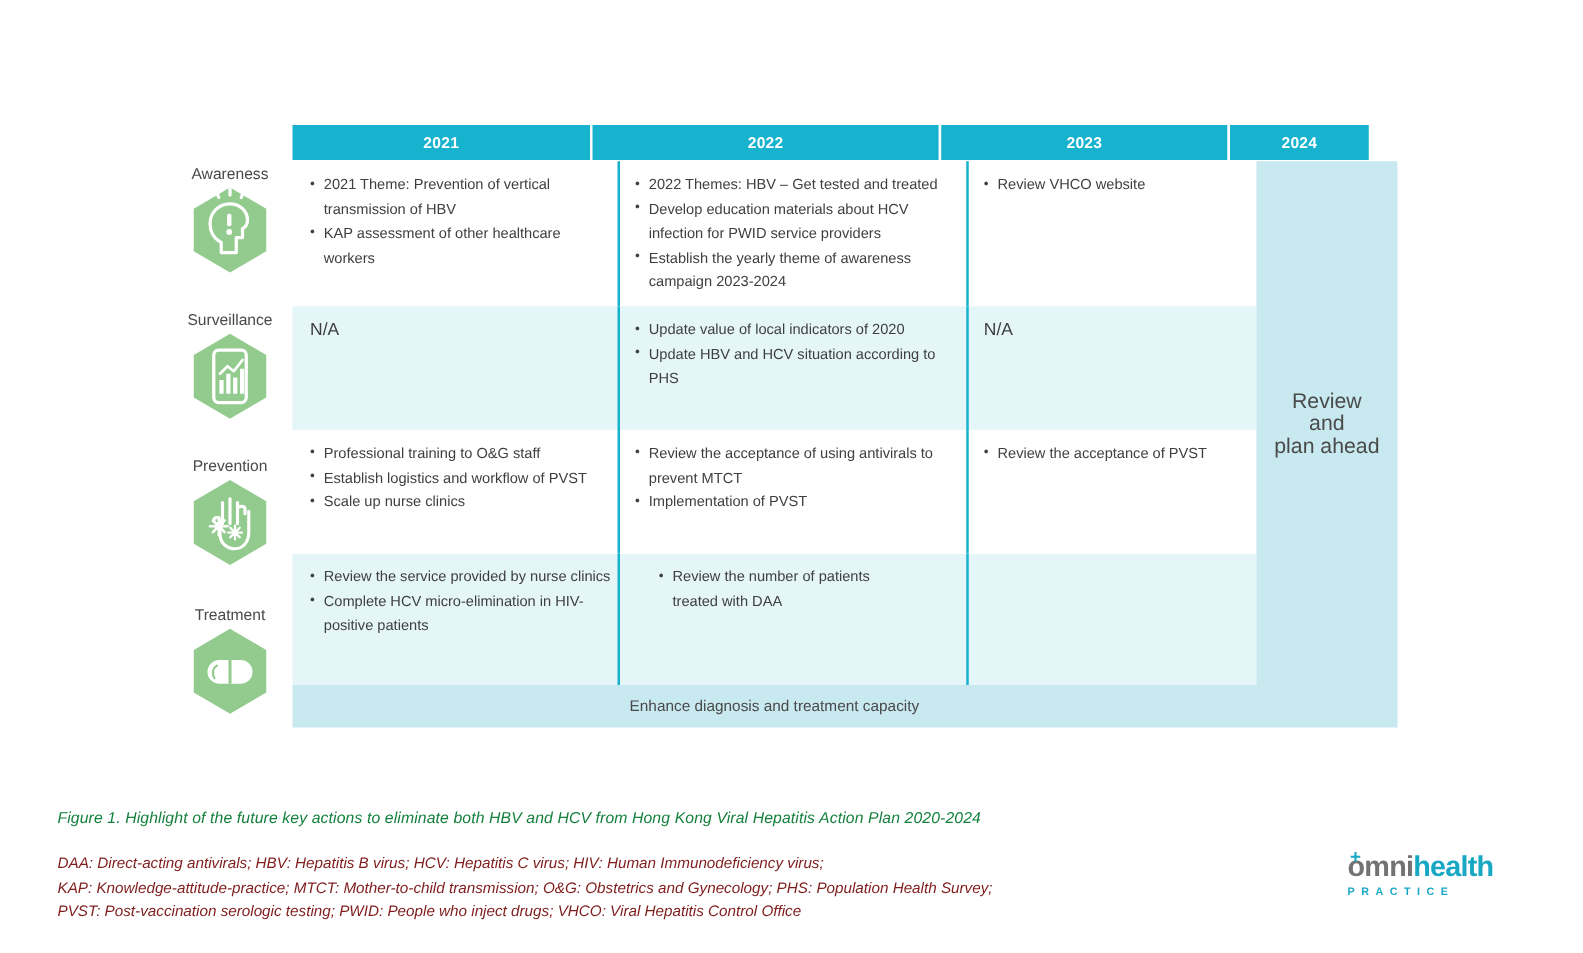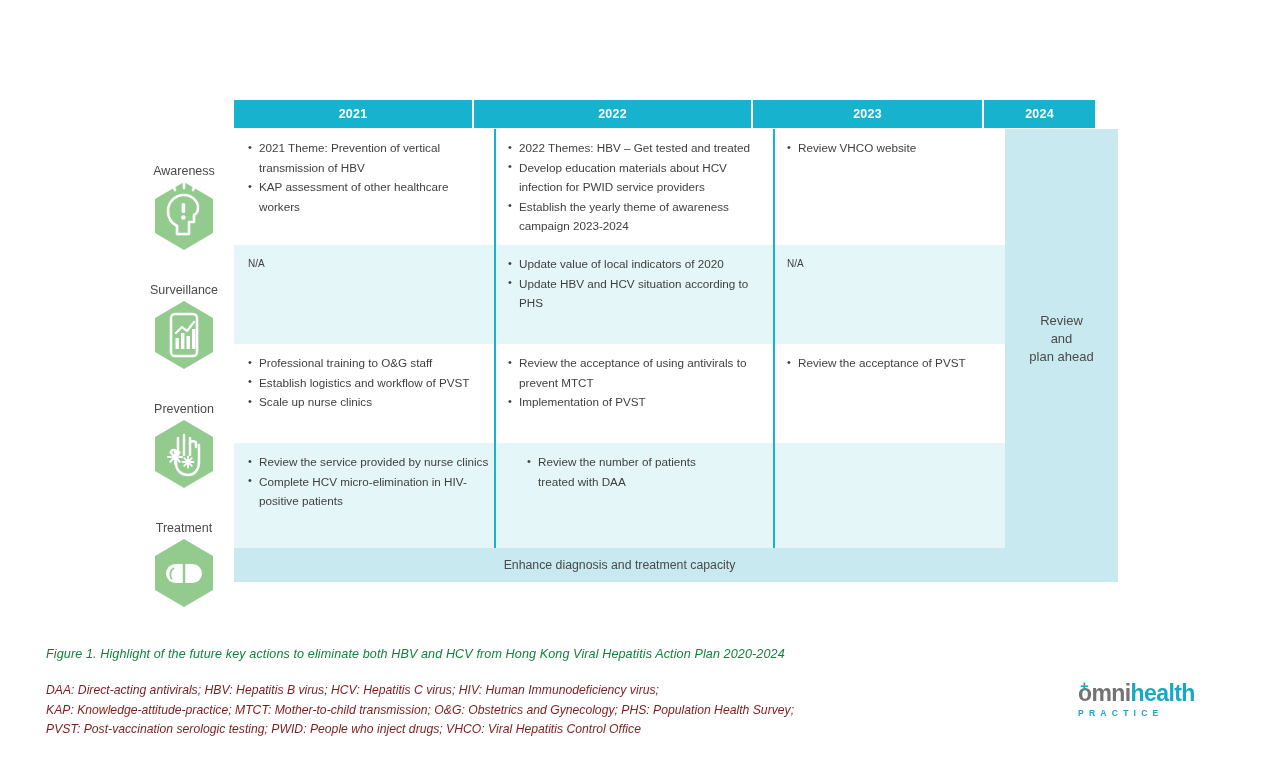--- a/index.html
+++ b/index.html
@@ -35,21 +35,20 @@
     position: relative;
     text-align: center;
     width: 92px;
   }
   .row-label-text {
     font-size: 12.5px;
     color: #4a4a4a;
     line-height: 14px;
     margin-bottom: 3px;
     white-space: nowrap;
-    margin-top: 32px;
   }
   .hexicon {
     width: 62px;
     height: 70px;
     margin: 0 auto;
     position: relative;
   }
   .hexicon svg { display: block; }
 
   
@@ -89,21 +88,21 @@
     width: 771px;
     position: relative;
   }
   .year-col-2024 {
     width: 113px;
     background: #c8e9ef;
     display: flex;
     align-items: center;
     justify-content: center;
     text-align: center;
-    font-size: 13px;
+    font-size: 17px;
     color: #4a4a4a;
     line-height: 18px;
   }
 
   .data-row {
     display: flex;
     position: relative;
   }
   .data-row.shaded { background: #e4f6f8; }
   .data-row.plain  { background: #ffffff; }
@@ -141,21 +140,21 @@
   }
   ul.bullets li::before {
     content: "\2022";
     position: absolute;
     left: 0;
     top: -0.5px;
     font-size: 11px;
     color: #3f3f3f;
   }
   .na-text {
-    font-size: 10px;
+    font-size: 14px;
     line-height: 19.5px;
     color: #3f3f3f;
   }
 
   .footer-band {
     background: #c8e9ef;
     height: 34px;
     display: flex;
     align-items: center;
     width: 884px;

